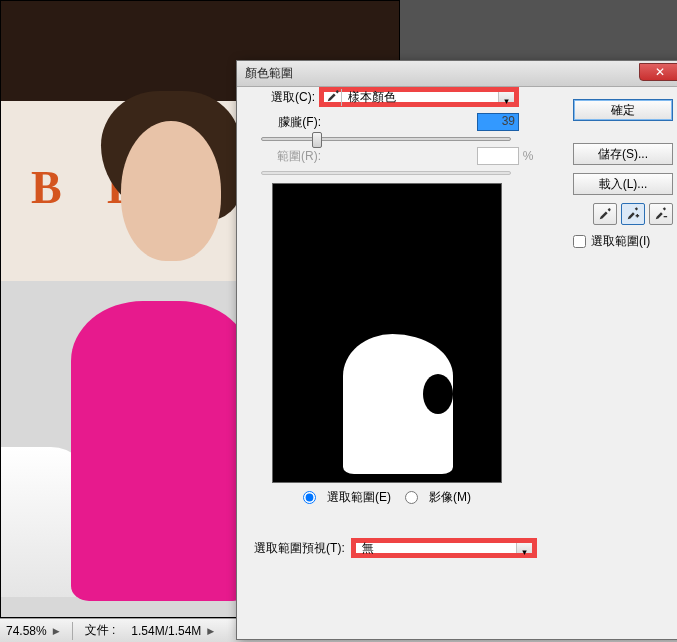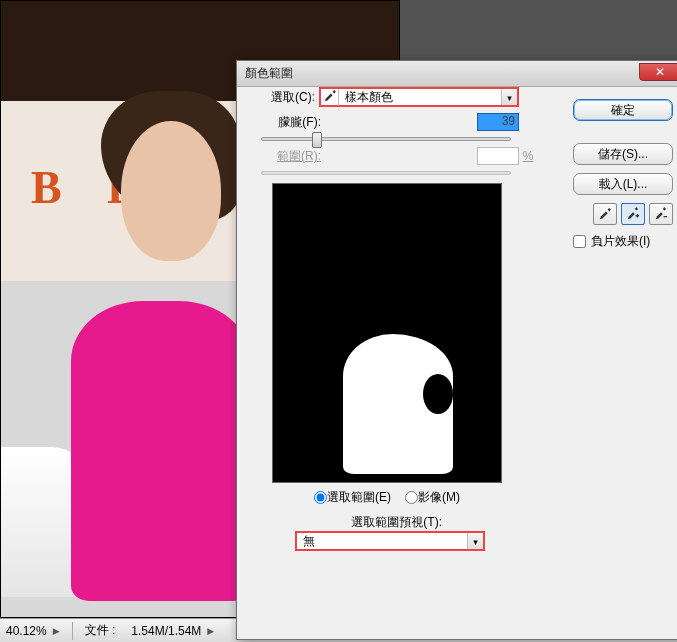--- a/index.html
+++ b/index.html
@@ -44,21 +44,21 @@
     border-radius: 0 0 4px 4px; color: #fff; text-align: center; line-height: 16px; font-size: 11px;
     cursor: default;
   }
   
   .dlg-body { position: relative; height: calc(100% - 26px); }
   
   .row { display: flex; align-items: center; margin-bottom: 6px; }
   .lbl { text-align: right; display: inline-block; }
   
   .select-combo {
-    display: inline-flex; align-items: center; border: 2px solid #ef4444; background: #fff; height: 20px;
+    display: inline-flex; align-items: center; border: 5px solid #ef4444; background: #fff; height: 20px;
   }
   .select-combo .eyed { width: 18px; text-align: center; border-right: 1px solid #c0c0c0; }
   .select-combo .txt { padding: 0 6px; flex: 1; }
   .select-combo .arrow { width: 16px; text-align: center; background: linear-gradient(#f6f6f6,#dedede); border-left:1px solid #c0c0c0; height:100%; line-height:18px; font-size:9px; }
   
   .chk { display:flex; align-items:center; margin-bottom: 4px; }
   .chk input { margin-right: 5px; }
   
   .num-input {
     width: 42px; height: 18px; border: 1px solid #7a9ec7; background: #fff; text-align: right; padding: 0 3px;
@@ -78,28 +78,28 @@
   }
   .preview-box .mask-shape {
     position: absolute; left: 70px; top: 150px; width: 110px; height: 140px; background: #fff;
     border-radius: 45% 55% 10% 10% / 30% 30% 5% 5%;
   }
   .preview-box .mask-shape2 {
     position:absolute; left:150px; top:190px; width:30px; height:40px; background:#000; border-radius:50%;
   }
   
   .radio-row { display: flex; justify-content: center; gap: 14px; margin-top: 2px; }
-  .radio-row label { display: flex; align-items: center; gap: 0; }
+  .radio-row label { display: flex; align-items: center; gap: 11px; }
   
   .right-col {
     position: absolute; right: 12px; top: 12px; width: 100px;
   }
   .btn {
     display: block; width: 100%; height: 22px; margin-bottom: 8px;
-    background: linear-gradient(#fdfdfd,#e4e4e4); border: 1px solid #8a8a8a; border-radius: 7px;
+    background: linear-gradient(#fdfdfd,#e4e4e4); border: 1px solid #8a8a8a; border-radius: 0;
     text-align: center; line-height: 20px; cursor: default;
   }
   .btn.primary { border: 1px solid #2a6fb5; box-shadow: 0 0 0 1px #7fb9ef inset; }
   
   .eyedrops { display: flex; gap: 4px; margin: 8px 0; justify-content: flex-end; }
   .eyedrop-btn {
     width: 24px; height: 22px; border: 1px solid #888; background: linear-gradient(#fafafa,#e6e6e6);
     display:flex; align-items:center; justify-content:center; border-radius:2px;
   }
   .eyedrop-btn.active { border-color: #2a6fb5; background: #dce9f7; }
@@ -118,21 +118,21 @@
     <span class="letter" style="left:30px; top:60px;">B</span>
     <span class="letter" style="left:106px; top:60px;">B</span>
   </div>
   <div class="car"></div>
   <div class="hair"></div>
   <div class="head"></div>
   <div class="dress"></div>
 </div>
 
 <div class="status-bar">
-  <span>40.12%</span>
+  <span>74.58%</span>
   <span class="tri">▶</span>
   <span class="sep"></span>
   <span>文件 :</span>
   <span style="margin-left:16px">1.54M/1.54M</span>
   <span class="tri">▶</span>
 </div>
 
 <div class="dialog">
   <div class="titlebar">
     <span class="title">顏色範圍</span>
@@ -165,21 +165,21 @@
         <div style="flex:1"></div>
         <span class="num-input sel">39</span>
         <span style="width:18px"></span>
       </div>
       <div style="margin-left:24px; width:250px;">
         <div class="slider-track">
           <div class="slider-thumb" style="left:22%"></div>
         </div>
       </div>
 
-      <div class="row disabled" style="margin-left:24px; margin-top:6px;text-decoration:underline;">
+      <div class="row disabled" style="margin-left:24px; margin-top:6px;">
         <span class="lbl" style="width:60px">範圍(R):</span>
         <div style="flex:1"></div>
         <span class="num-input" style="border-color:#bbb;"></span>
         <span style="width:18px; text-align:center;">%</span>
       </div>
       <div style="margin-left:24px; width:250px;">
         <div class="slider-track" style="opacity:.55"></div>
       </div>
 
       <div class="preview-box">
@@ -191,21 +191,21 @@
         <label>
           <input type="radio" name="pv" checked="" style="">
           <span>選取範圍(E)</span>
         </label>
         <label>
           <input type="radio" name="pv" style="">
           <span>影像(M)</span>
         </label>
       </div>
 
-      <div class="row" style="margin-top:8px;flex-direction:column;">
+      <div class="row" style="margin-top:32px;">
         <span class="lbl" style="width:110px; text-align:right;">選取範圍預視(T):</span>
         <div class="select-combo" style="width:190px; margin-left:6px">
           <span class="txt">無</span>
           <span class="arrow">▾</span>
         </div>
       </div>
     </div>
 
     <div class="right-col">
       <div class="btn primary">確定</div>
@@ -228,17 +228,17 @@
         <div class="eyedrop-btn">
           <svg class="ico" viewBox="0 0 16 16">
               <path d="M2 14l1-3 5-5 2 2-5 5-3 1zM10 2l2 2 1-1c.6-.6.6-1.4 0-2s-1.4-.6-2 0l-1 1z" fill="#333"></path>
               <path d="M11 11h4" stroke="#333" stroke-width="1.5"></path>
             </svg>
         </div>
       </div>
 
       <label class="chk" style="margin-top:6px;">
         <input type="checkbox" style="">
-        <span>負片效果(I)</span>
+        <span>選取範圍(I)</span>
       </label>
     </div>
   </div>
 </div>
 
 </body></html>

